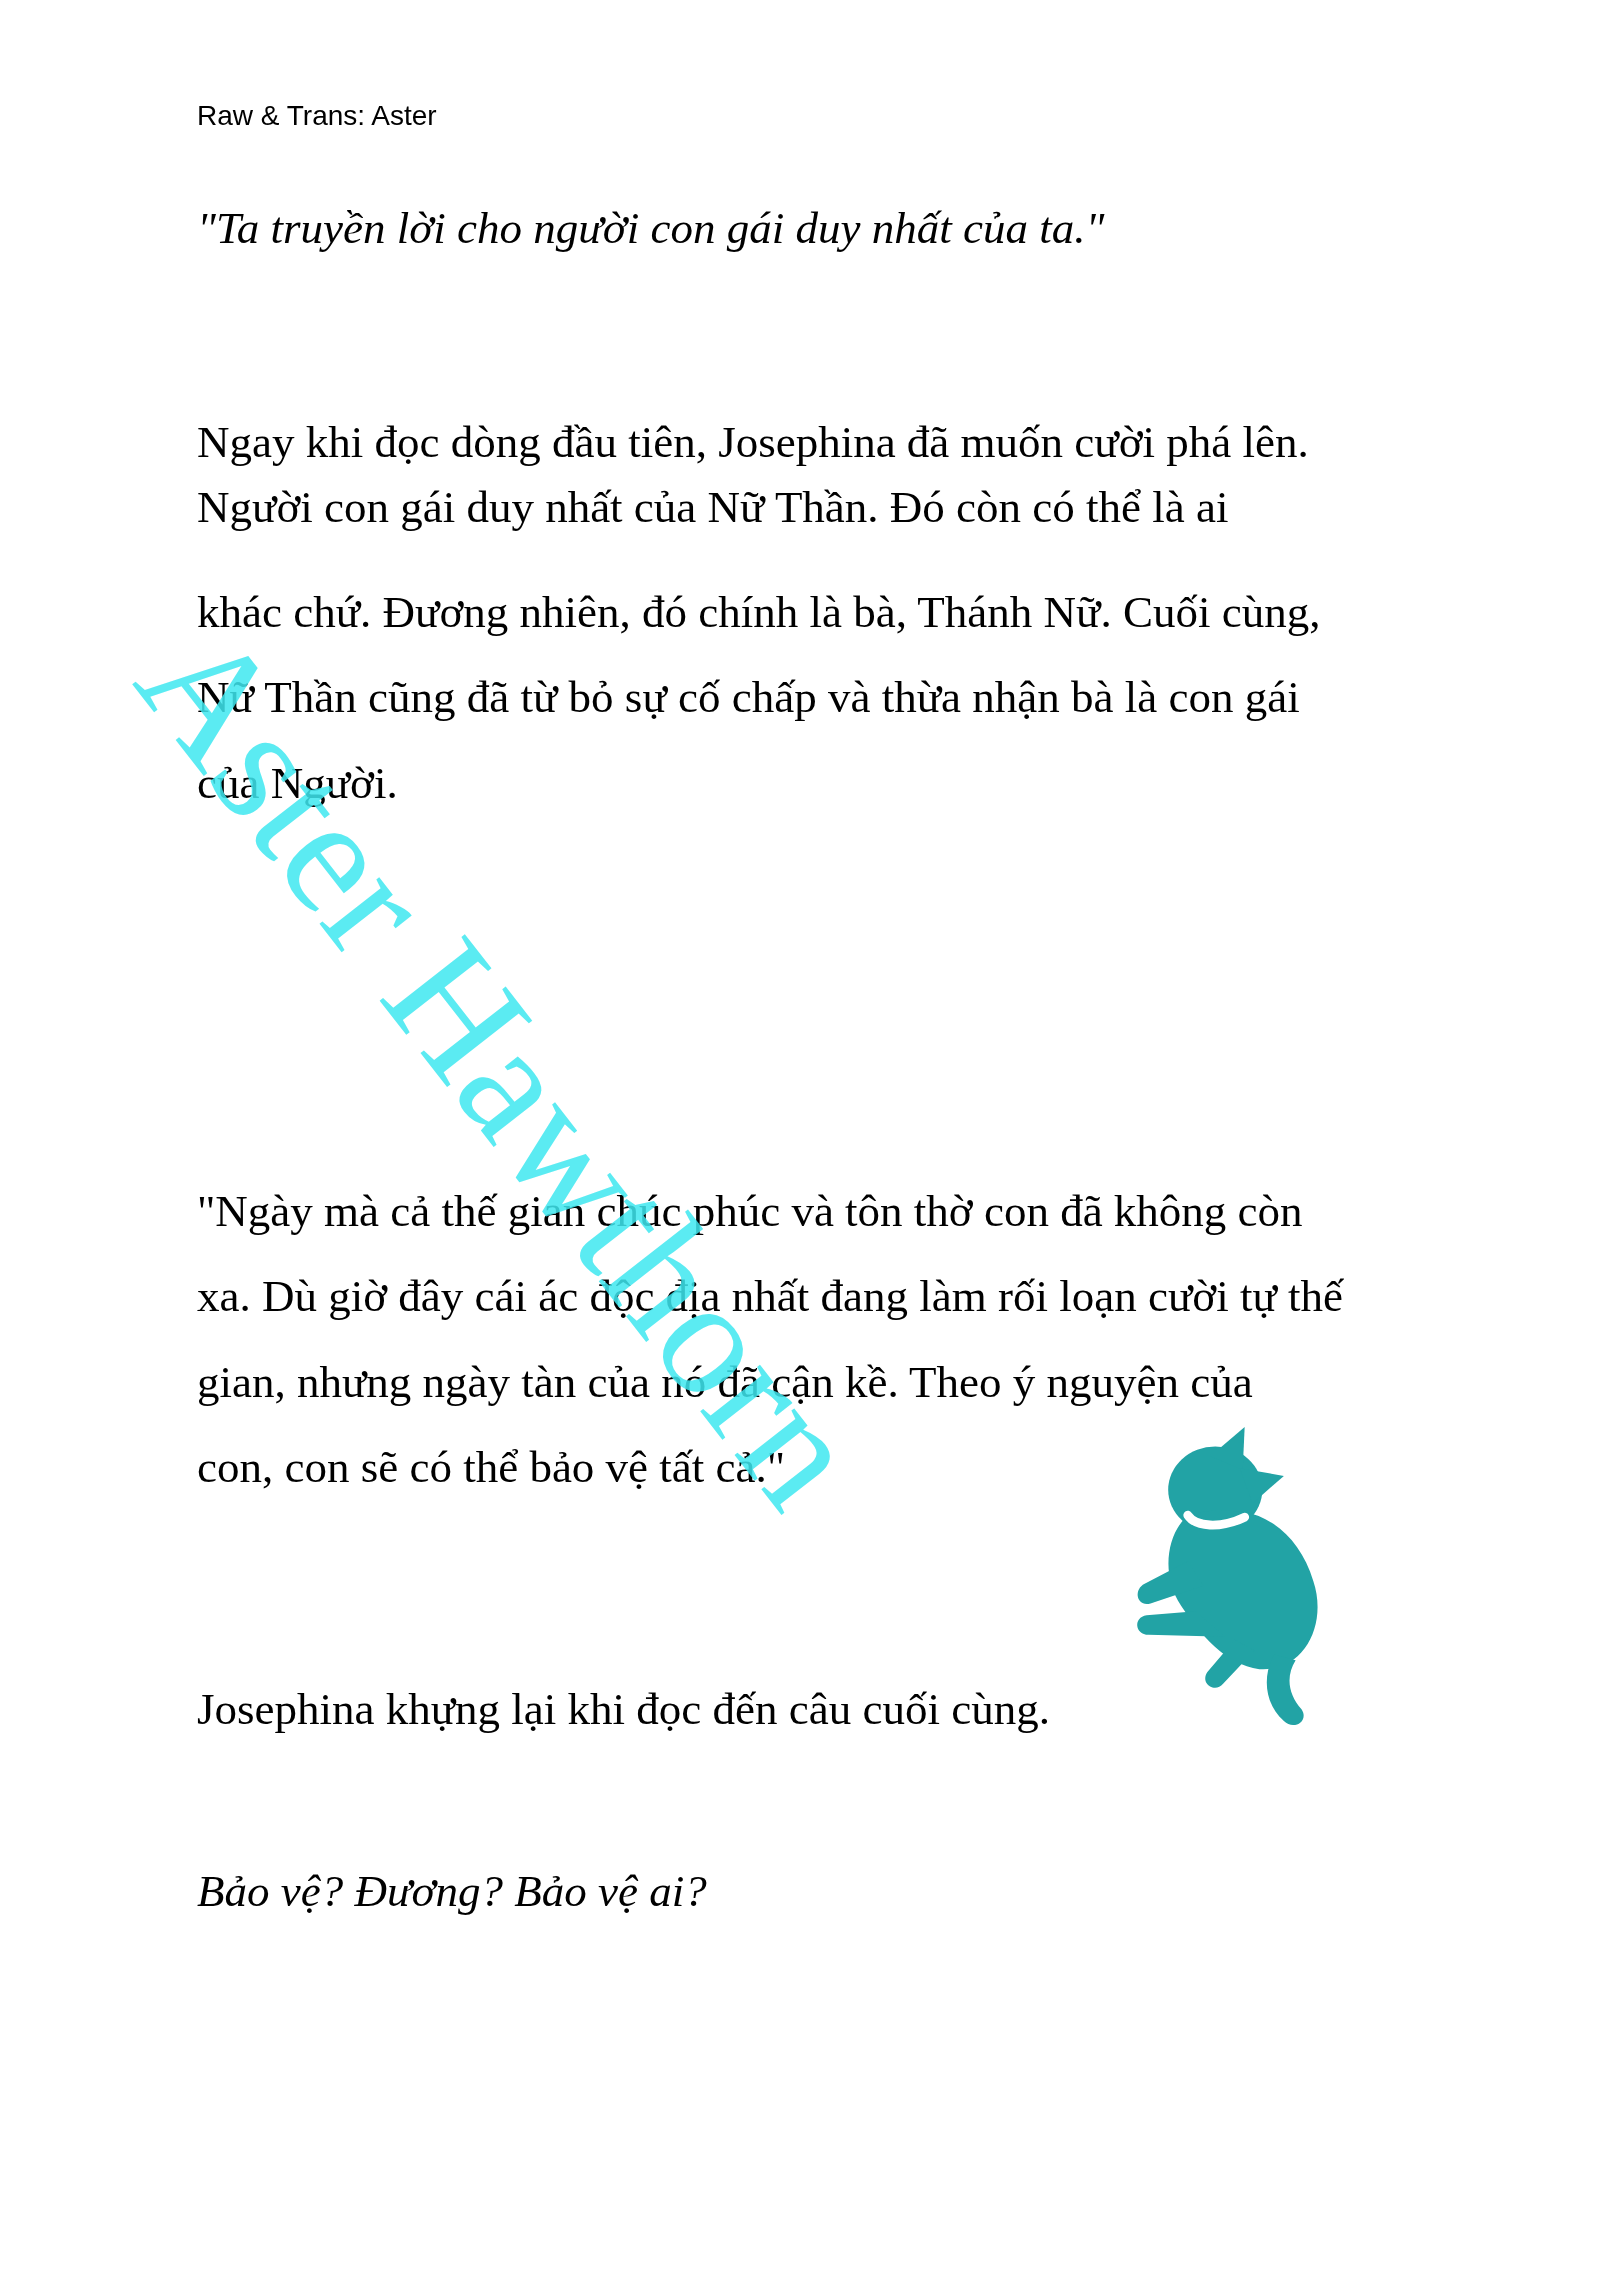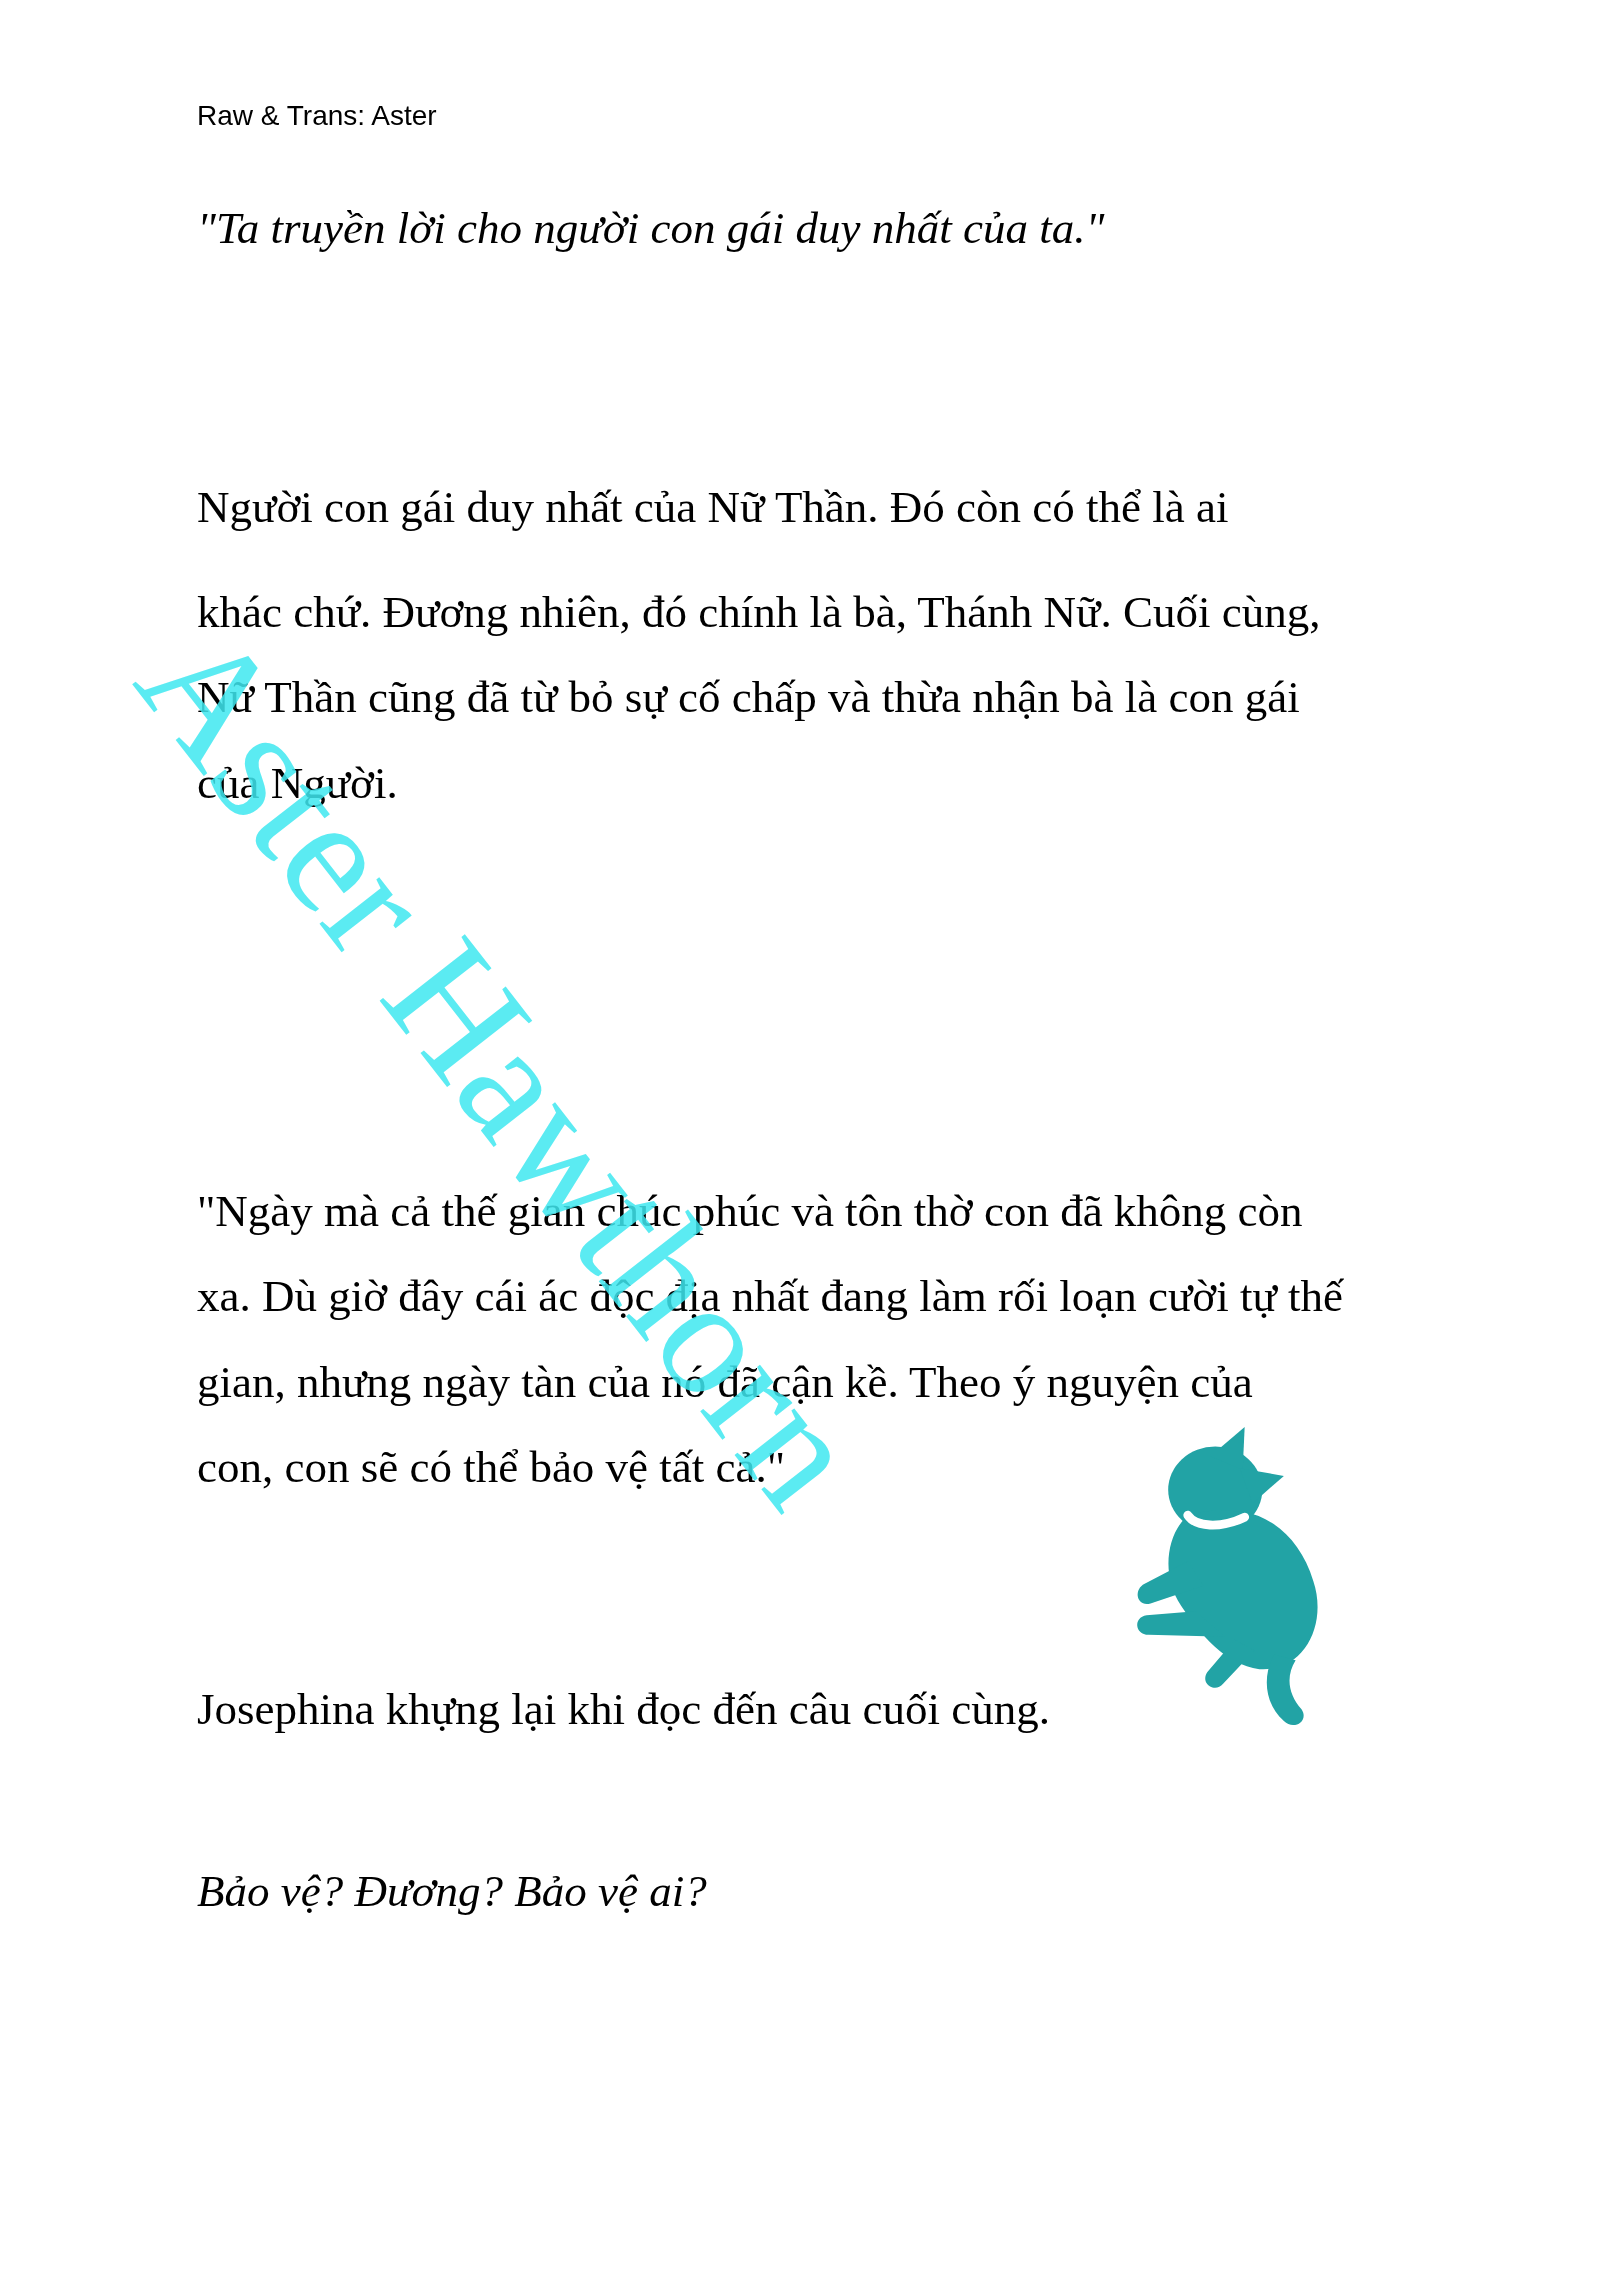--- a/index.html
+++ b/index.html
@@ -65,20 +65,21 @@
   </style>
 </head>
 <body>
 
 <div class="page">
 
   <div class="header">Raw &amp; Trans: Aster</div>
 
   <div class="line italic" style="top:201px;">"Ta truyền lời cho người con gái duy nhất của ta."</div>
 
+  <div class="line" style="top:415px;">Ngay khi đọc dòng đầu tiên, Josephina đã muốn cười phá lên.</div>
   <div class="line" style="top:480px;">Người con gái duy nhất của Nữ Thần. Đó còn có thể là ai</div>
   <div class="line" style="top:585px;">khác chứ. Đương nhiên, đó chính là bà, Thánh Nữ. Cuối cùng,</div>
   <div class="line" style="top:670px;">Nữ Thần cũng đã từ bỏ sự cố chấp và thừa nhận bà là con gái</div>
   <div class="line" style="top:756px;">của Người.</div>
 
 
   <div class="line" style="top:1184px;">"Ngày mà cả thế gian chúc phúc và tôn thờ con đã không còn</div>
   <div class="line" style="top:1269px;">xa. Dù giờ đây cái ác độc địa nhất đang làm rối loạn cười tự thế</div>
   <div class="line" style="top:1355px;">gian, nhưng ngày tàn của nó đã cận kề. Theo ý nguyện của</div>
   <div class="line" style="top:1440px;">con, con sẽ có thể bảo vệ tất cả."</div>

